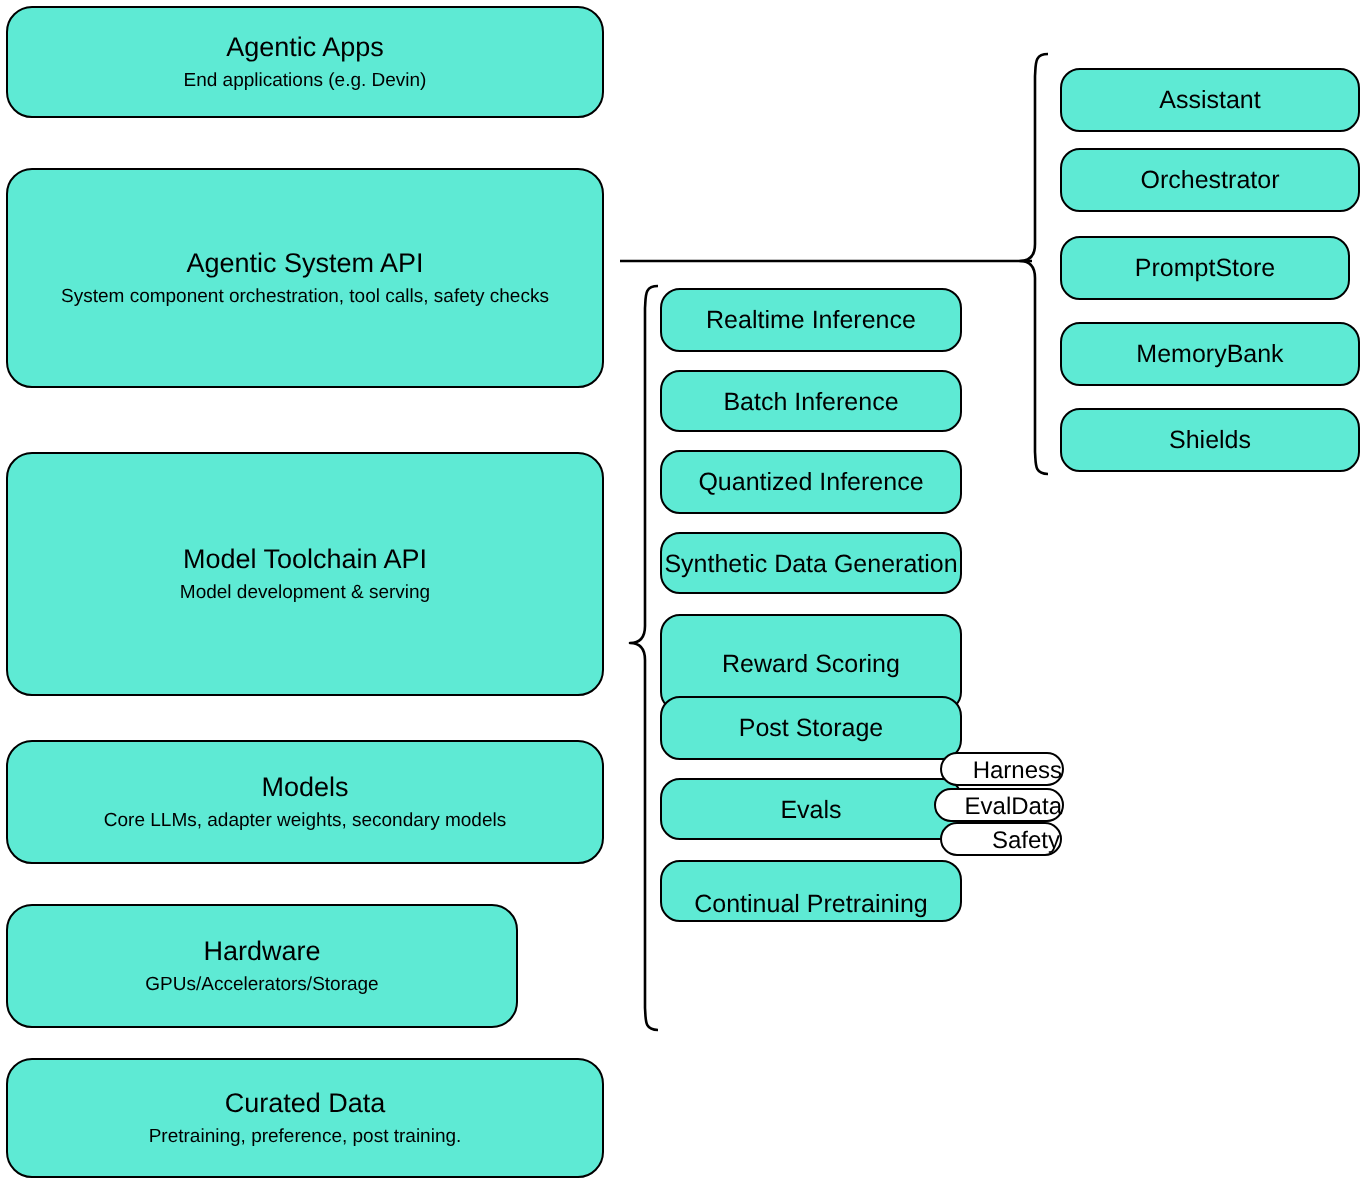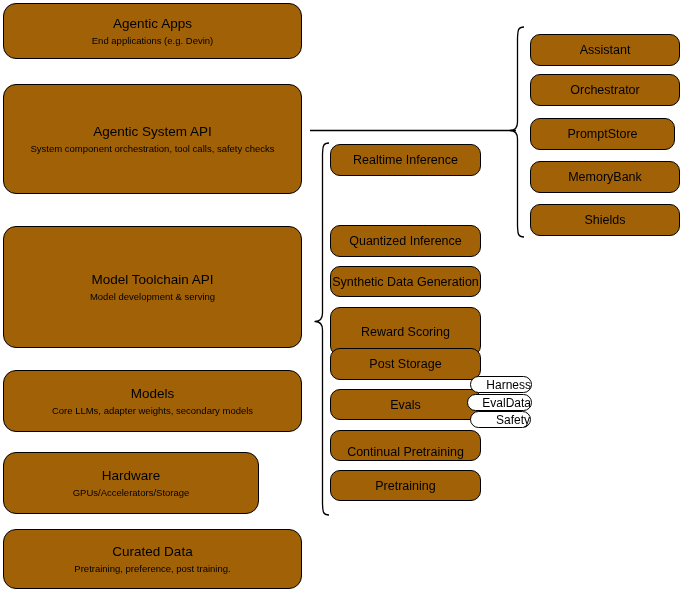--- a/index.html
+++ b/index.html
@@ -22,21 +22,21 @@
     top: 0;
     width: 682px;
     height: 591px;
   }
 
   .node {
     position: absolute;
     box-sizing: border-box;
     border: 1.3px solid #000000;
     border-radius: 11px;
-    background: #a16207;
+    background: #5eead4;
     display: flex;
     flex-direction: column;
     align-items: center;
     justify-content: center;
     text-align: center;
   }
 
   
   .layer-node {
     border-radius: 13px;
@@ -163,41 +163,41 @@
   <div class="node cap-node" style="left:530px; top:161px; width:150px; height:32px;">
     <div class="cap-label">MemoryBank</div>
   </div>
   <div class="node cap-node" style="left:530px; top:204px; width:150px; height:32px;">
     <div class="cap-label">Shields</div>
   </div>
 
   <div class="node cap-node" style="left:330px; top:144px; width:151px; height:32px;">
     <div class="cap-label">Realtime Inference</div>
   </div>
+  <div class="node cap-node" style="left:330px; top:185px; width:151px; height:31px;">
+    <div class="cap-label">Batch Inference</div>
+  </div>
   <div class="node cap-node" style="left:330px; top:266px; width:151px; height:31px;">
     <div class="cap-label">Synthetic Data Generation</div>
   </div>
   <div class="node cap-node" style="left:330px; top:225px; width:151px; height:32px;">
     <div class="cap-label">Quantized Inference</div>
   </div>
   <div class="node cap-node" style="left:330px; top:307px; width:151px; height:49px;">
     <div class="cap-label">Reward Scoring</div>
   </div>
   <div class="node cap-node" style="left:330px; top:348px; width:151px; height:32px;">
     <div class="cap-label">Post Storage</div>
   </div>
   <div class="node cap-node" style="left:330px; top:389px; width:151px; height:31px;">
     <div class="cap-label">Evals</div>
   </div>
   <div class="node cap-node" style="left:330px; top:430px; width:151px; height:31px;justify-content:flex-end;">
     <div class="cap-label">Continual Pretraining</div>
   </div>
-  <div class="node cap-node" style="left:330px; top:470px; width:151px; height:31px;">
-    <div class="cap-label">Pretraining</div>
-  </div>
 
   <div class="pill" style="left:470px; top:376px; width:62px; height:17px;">
     <span>Harness</span>
   </div>
   <div class="pill" style="left:467px; top:394px; width:65px; height:17px;">
     <span>EvalData</span>
   </div>
   <div class="pill" style="left:470px; top:411px; width:61px; height:17px;">
     <span>Safety</span>
   </div>

